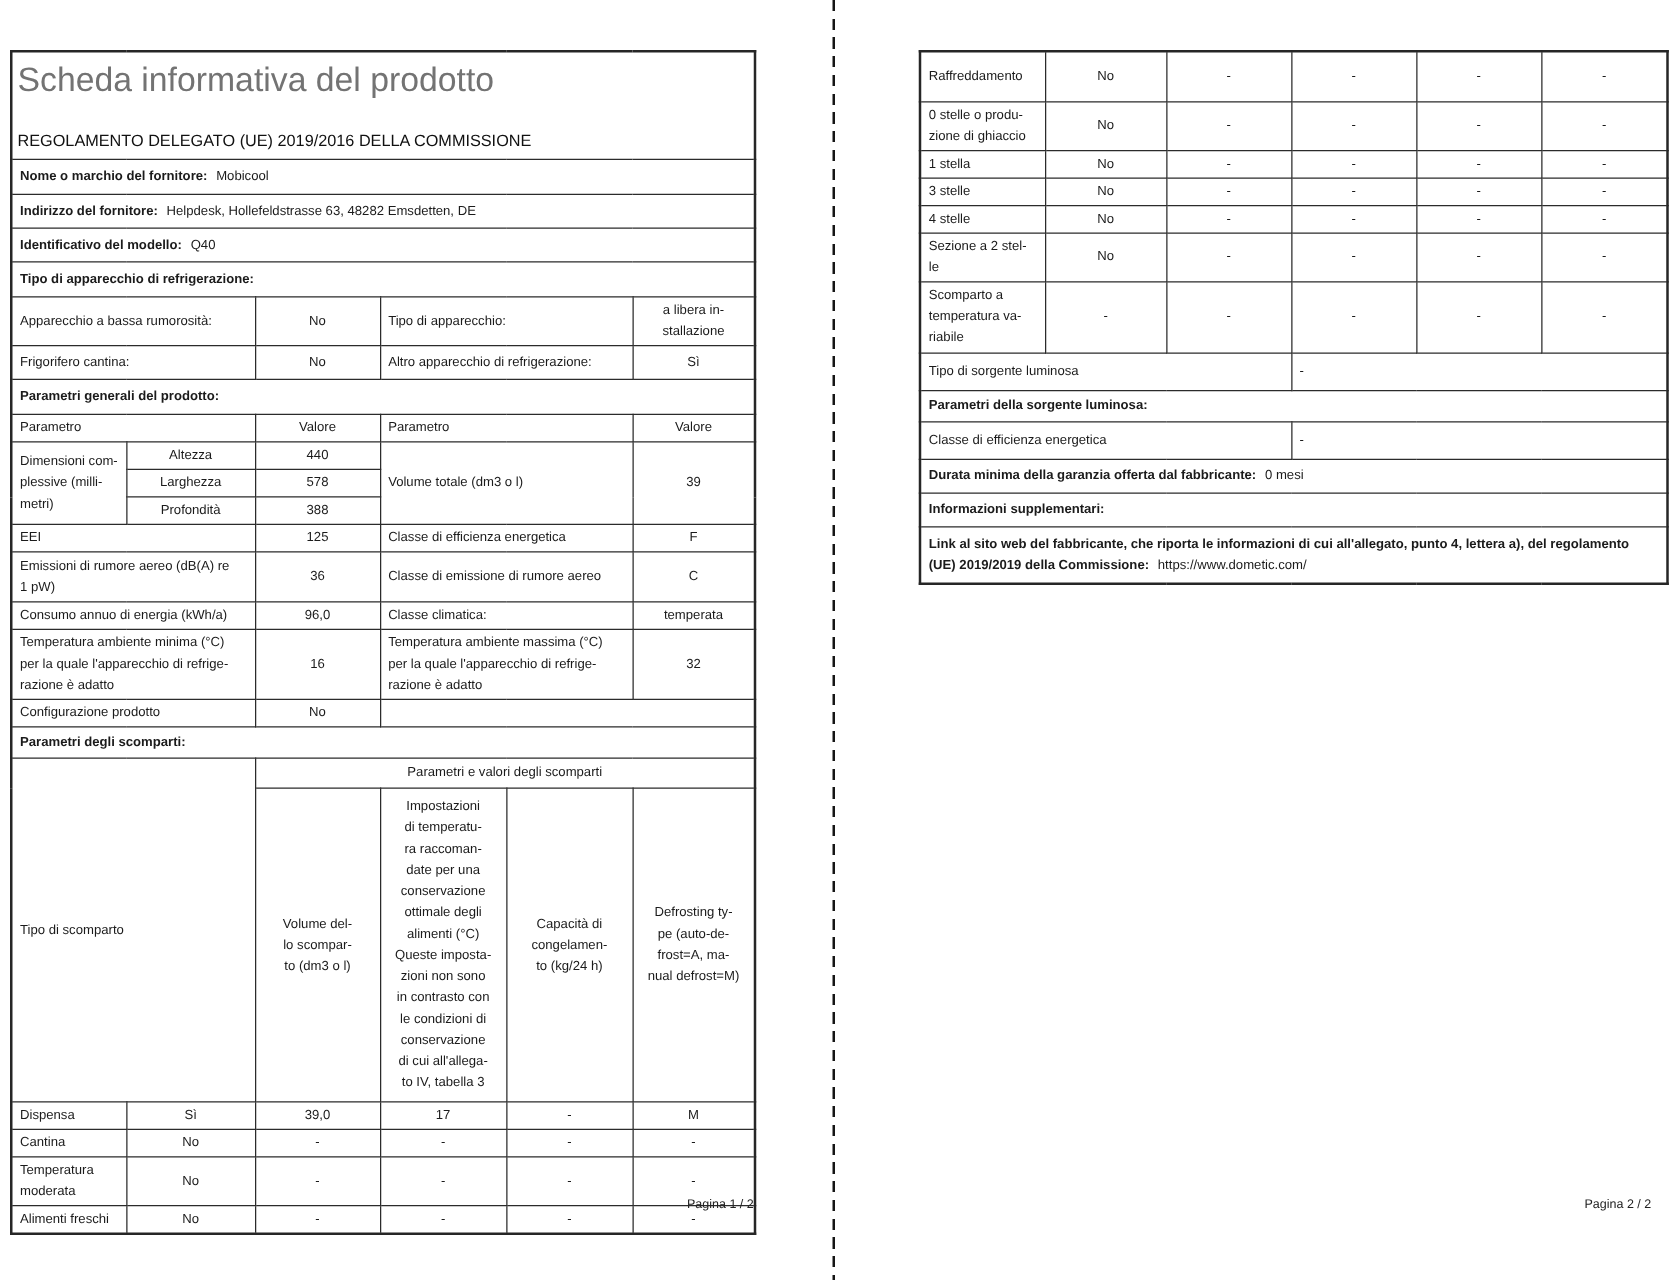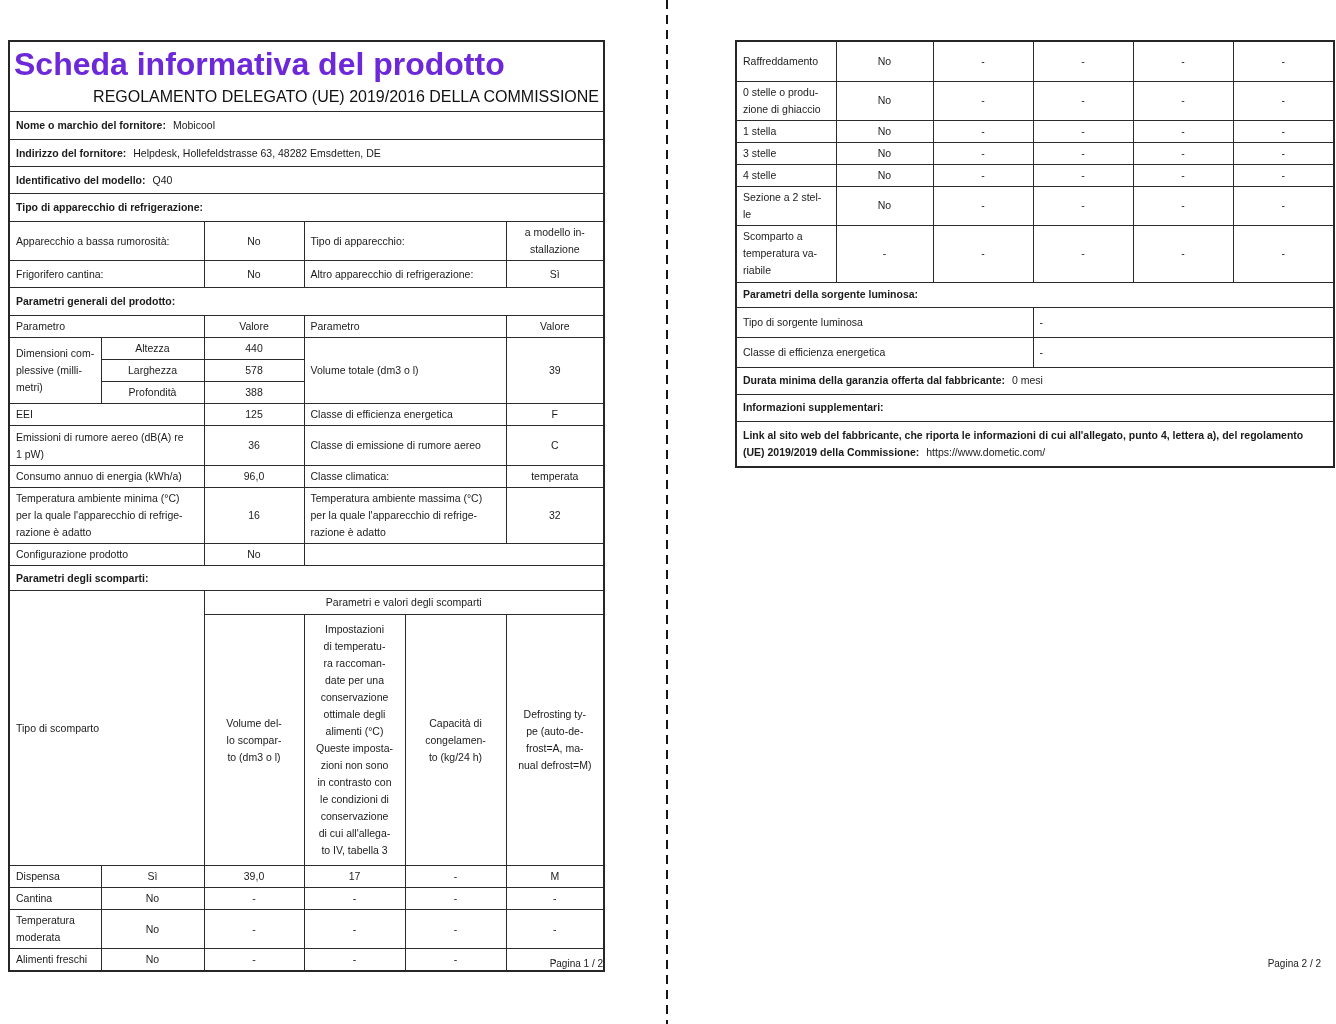--- a/index.html
+++ b/index.html
@@ -16,23 +16,23 @@
   .t-right { left:735px; top:40px; width:598px; border:2px solid #262626; }
 
   td { border:1px solid #2b2b2b; padding:2px 6px; vertical-align:middle;
        line-height:17px; }
   .c  { text-align:center; }
   .b  { font-weight:bold; }
   .pl { white-space:pre-line; }
   .lbl-gap { margin-left:7px;margin-top:26px; }
 
   .title-cell { padding:6px 4px 6px 4px; }
-  .doc-title { color:#6d28d9; font-weight:bold; font-size:32px; line-height:32px;
+  .doc-title { color:#737373; font-weight:normal; font-size:27px; line-height:32px;
                letter-spacing:0; }
-  .doc-subtitle { font-size:16px; margin-top:8px; color:#111;text-align:right; }
+  .doc-subtitle { font-size:13px; margin-top:24px; color:#111; }
 
   .footer { position:absolute; font-size:10px; color:#222; text-align:right; }
   .footer-1 { left:8px;   top:958px; width:595px;padding-left:24px; }
   .footer-2 { left:723px; top:958px; width:598px; }
 </style>
 </head>
 <body>
 
 <div class="sheet">
 
@@ -73,21 +73,21 @@
     </tr>
 
     <tr>
       <td colspan="6" class="b" style="height:28px">Tipo di apparecchio di refrigerazione:</td>
     </tr>
 
     <tr>
       <td colspan="2" style="height:35px">Apparecchio a bassa rumorosità:</td>
       <td class="c">No</td>
       <td colspan="2">Tipo di apparecchio:</td>
-      <td class="c pl">a modello in-
+      <td class="c pl">a libera in-
 stallazione</td>
     </tr>
 
     <tr>
       <td colspan="2" style="height:27px">Frigorifero cantina:</td>
       <td class="c">No</td>
       <td colspan="2">Altro apparecchio di refrigerazione:</td>
       <td class="c">Sì</td>
     </tr>
 
@@ -300,27 +300,27 @@
 temperatura va-
 riabile</td>
       <td class="c">-</td>
       <td class="c">-</td>
       <td class="c">-</td>
       <td class="c">-</td>
       <td class="c">-</td>
     </tr>
 
     <tr>
-      <td colspan="6" class="b" style="height:25px">Parametri della sorgente luminosa:</td>
-    </tr>
-
-    <tr>
       <td colspan="3" style="height:30px">Tipo di sorgente luminosa</td>
       <td colspan="3">-</td>
     </tr>
+
+    <tr>
+      <td colspan="6" class="b" style="height:25px">Parametri della sorgente luminosa:</td>
+    </tr>
     <tr>
       <td colspan="3" style="height:30px">Classe di efficienza energetica</td>
       <td colspan="3">-</td>
     </tr>
 
     <tr>
       <td colspan="6" style="height:27px">
         <span class="b">Durata minima della garanzia offerta dal fabbricante:</span><span class="lbl-gap">0 mesi</span>
       </td>
     </tr>

